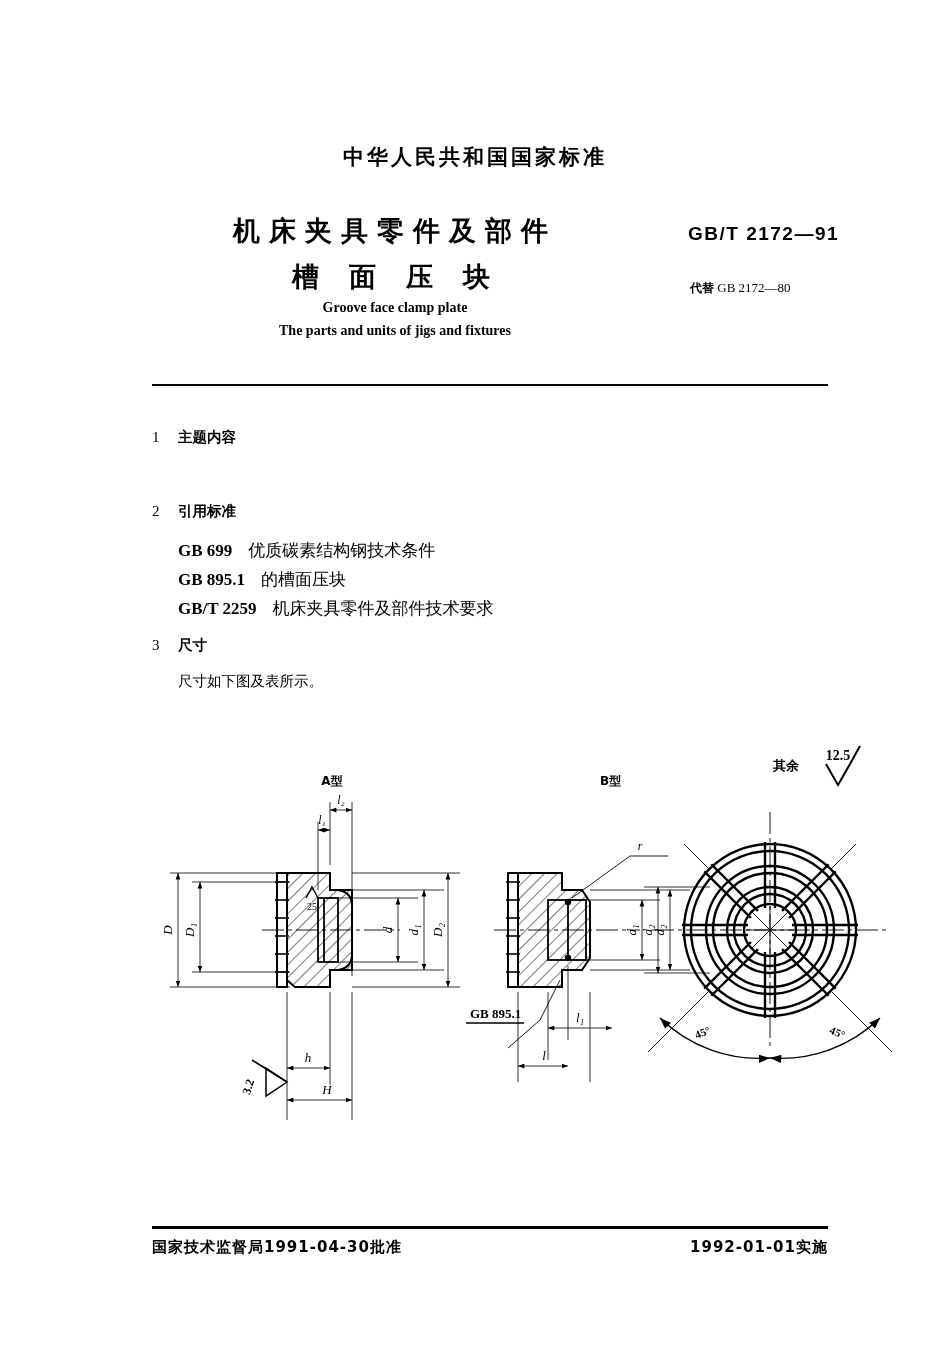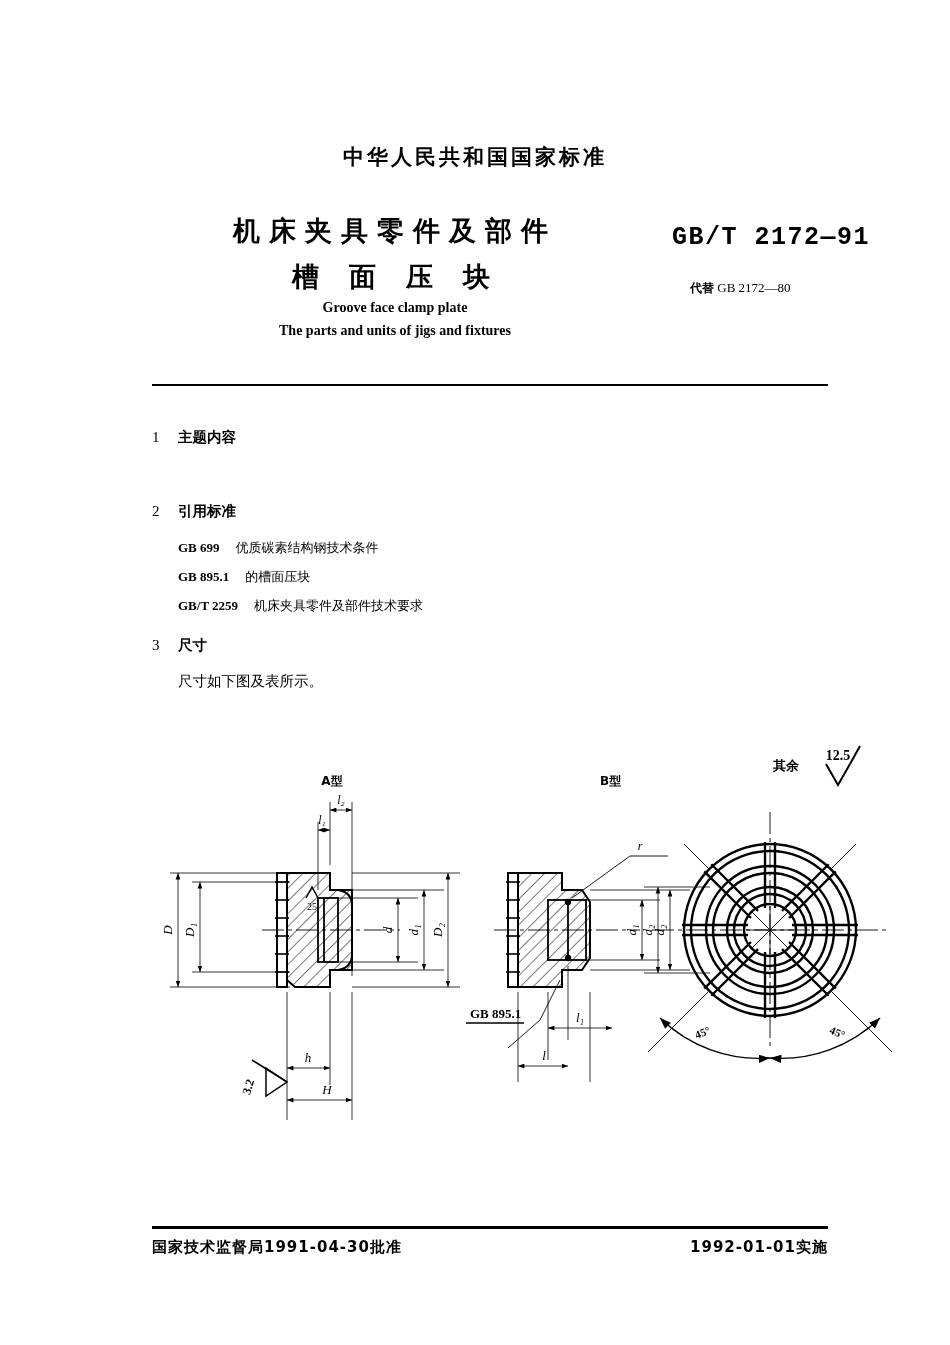--- a/index.html
+++ b/index.html
@@ -60,25 +60,25 @@
   }
   .en-title-line {
     font-family: "Liberation Serif", serif;
     font-weight: bold;
     font-size: 14px;
     line-height: 23px;
     white-space: nowrap;
   }
   .std-no {
     position: absolute;
-    left: 672px;
+    left: 688px;
     top: 183px;
-    font-family: Liberation Mono, monospace;
-    font-weight: bold;
-    font-size: 25px;
+    font-family: Liberation Sans, sans-serif;
+    font-weight: bold;
+    font-size: 19px;
     letter-spacing: 1.5px;
     white-space: nowrap;
   }
   .std-replaces {
     position: absolute;
     left: 690px;
     top: 240px;
     font-family: "Liberation Serif", serif;
     font-size: 13px;
     white-space: nowrap;
@@ -116,21 +116,21 @@
   .para {
     position: absolute;
     left: 178px;
     font-family: "DejaVu Sans", "Liberation Sans", sans-serif;
     font-size: 14.5px;
     white-space: nowrap;
   }
   .ref-item {
     position: absolute;
     left: 178px;
-    font-size: 13px;
+    font-size: 17px;
     white-space: nowrap;
     font-family: "Liberation Serif", serif;
     font-weight: bold;
   }
   .ref-item .cn {
     font-family: "DejaVu Sans", "Liberation Sans", sans-serif;
     font-weight: normal;
     padding-left: 16px;
   }
 

